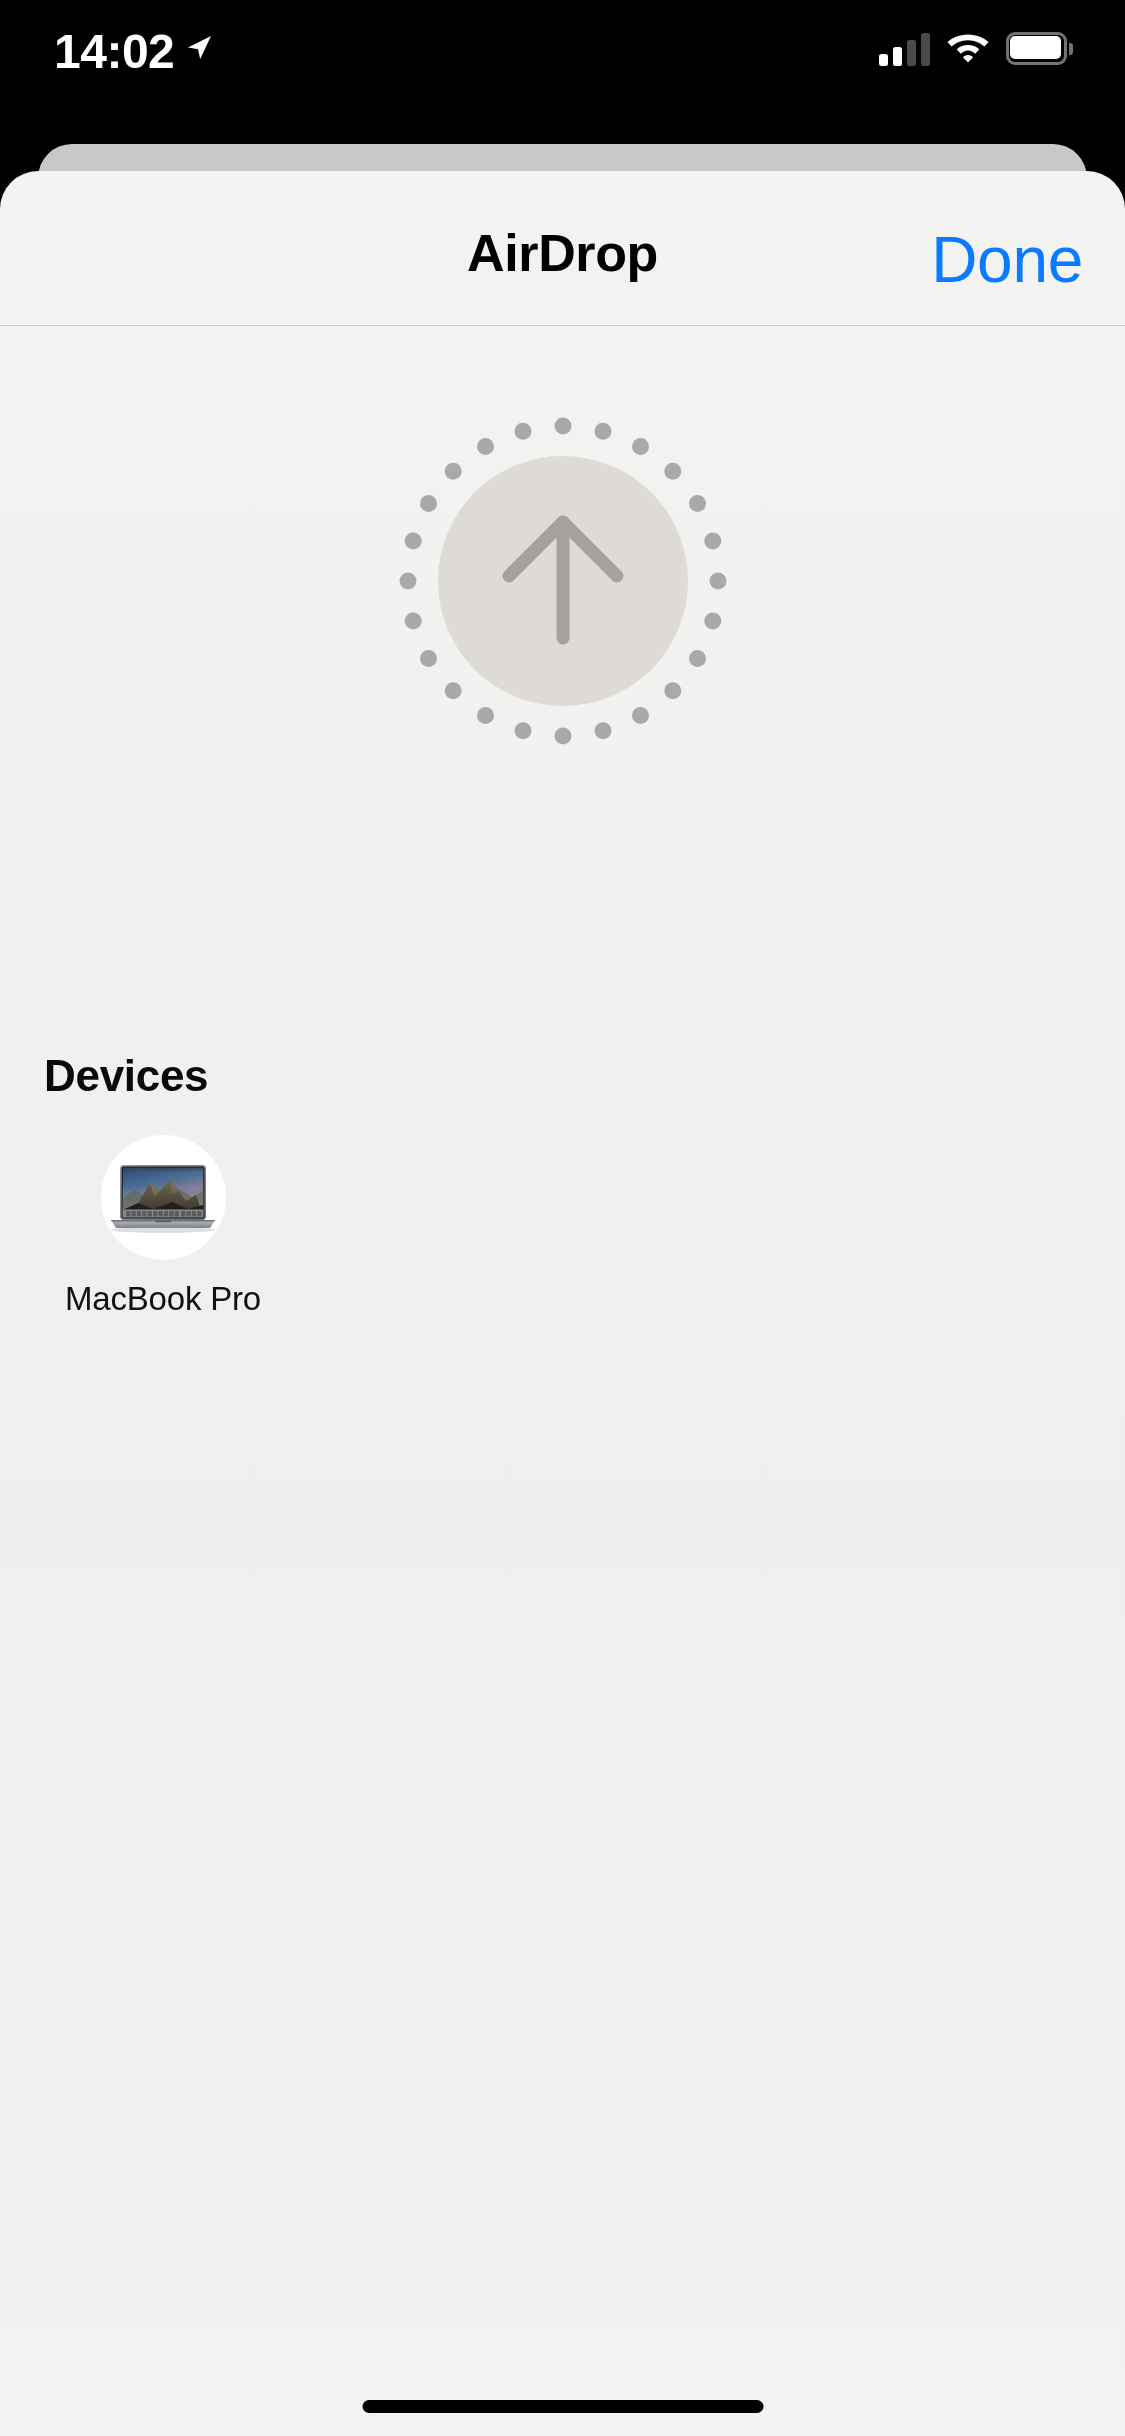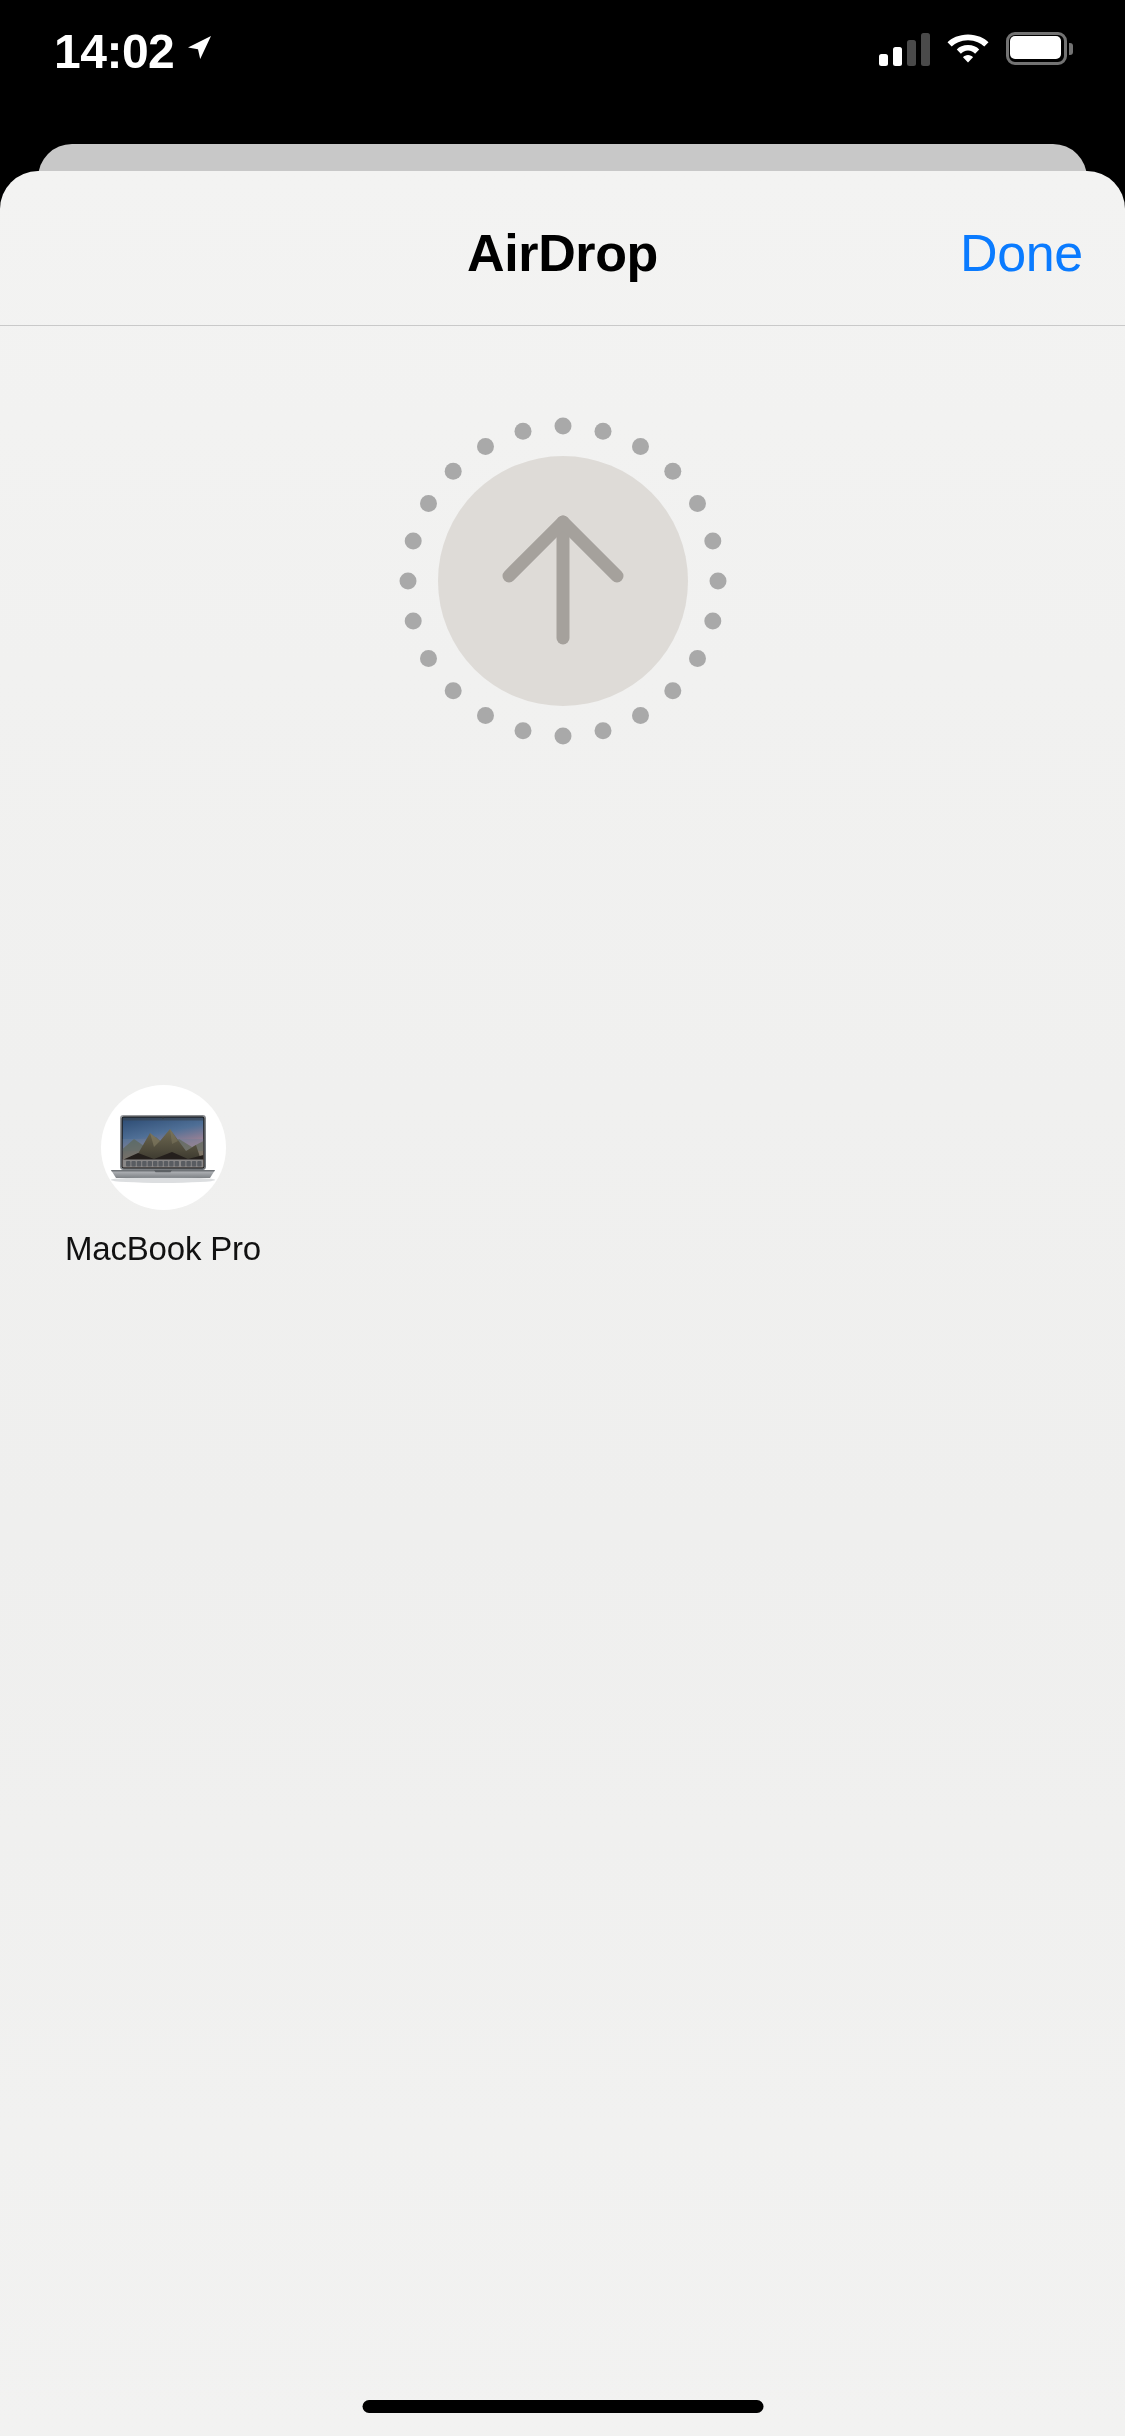--- a/index.html
+++ b/index.html
@@ -65,21 +65,21 @@
   #sheet-header{
     position:relative; height:154px; width:100%;padding-left:22px;
   }
   #page-title{
     position:absolute; left:0; right:0; top:52px;
     text-align:center; font-size:52px; font-weight:700;
     color:#000; letter-spacing:-0.4px;
   }
   #done-button{
     position:absolute; right:42px; top:52px;
-    font-size:52px; font-weight:400; color:#0a7bff;
+    font-size:64px; font-weight:400; color:#0a7bff;
     letter-spacing:-0.3px; cursor:pointer;
   }
   #header-separator{
     position:absolute; left:0; top:154px; width:100%; height:1px;
     background:#c9c9c9;
   }
 
   
   #airdrop-graphic{
     position:absolute; left:0; top:200px; width:100%; height:580px;
@@ -225,20 +225,21 @@
                 <polyline points="16,72 70,18 124,72"></polyline>
               </g>
             </svg>
           </span>
         </div>
 
       </div>
     </div>
 
     <div id="devices-section">
+      <div id="devices-heading">Devices</div>
 
       <div id="device-grid">
 
         <div class="device-item">
           <div class="device-avatar">
             <svg width="118" height="118" viewBox="0 0 118 118">
               <defs>
                 <linearGradient id="sky" x1="0" y1="0" x2="0.35" y2="1">
                   <stop offset="0%" stop-color="#2b4a72"></stop>
                   <stop offset="42%" stop-color="#4f6f96"></stop>

